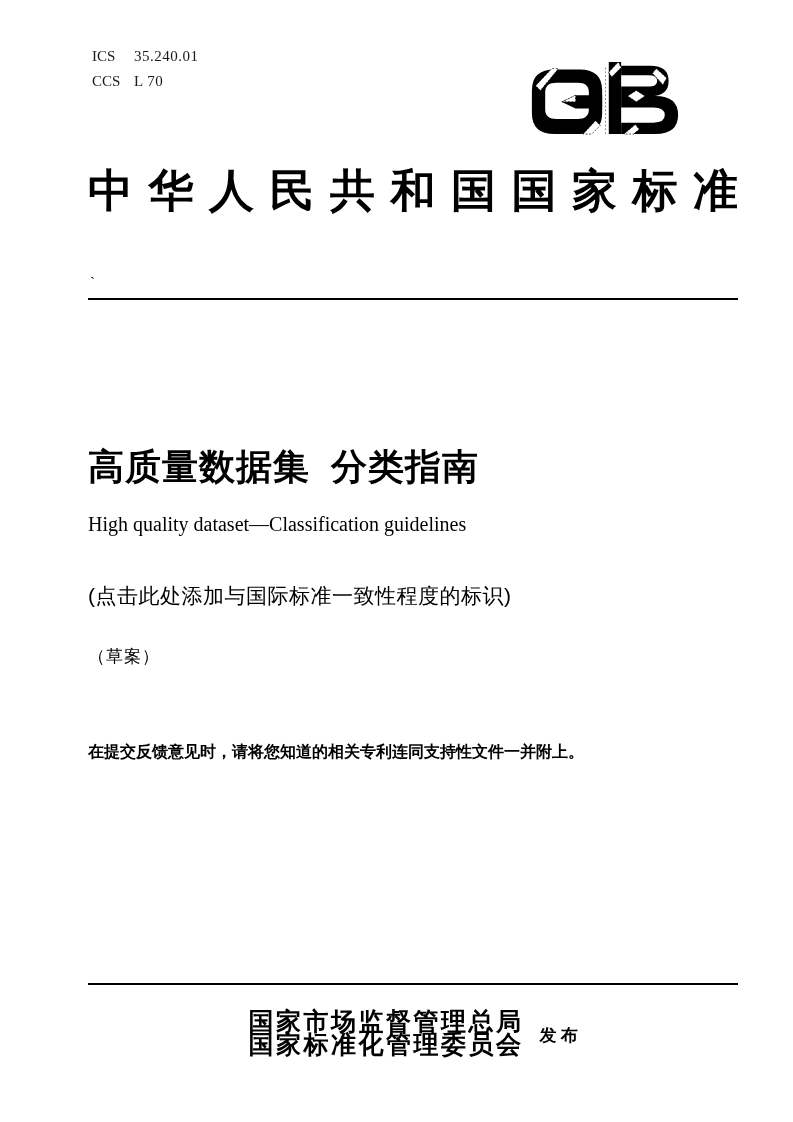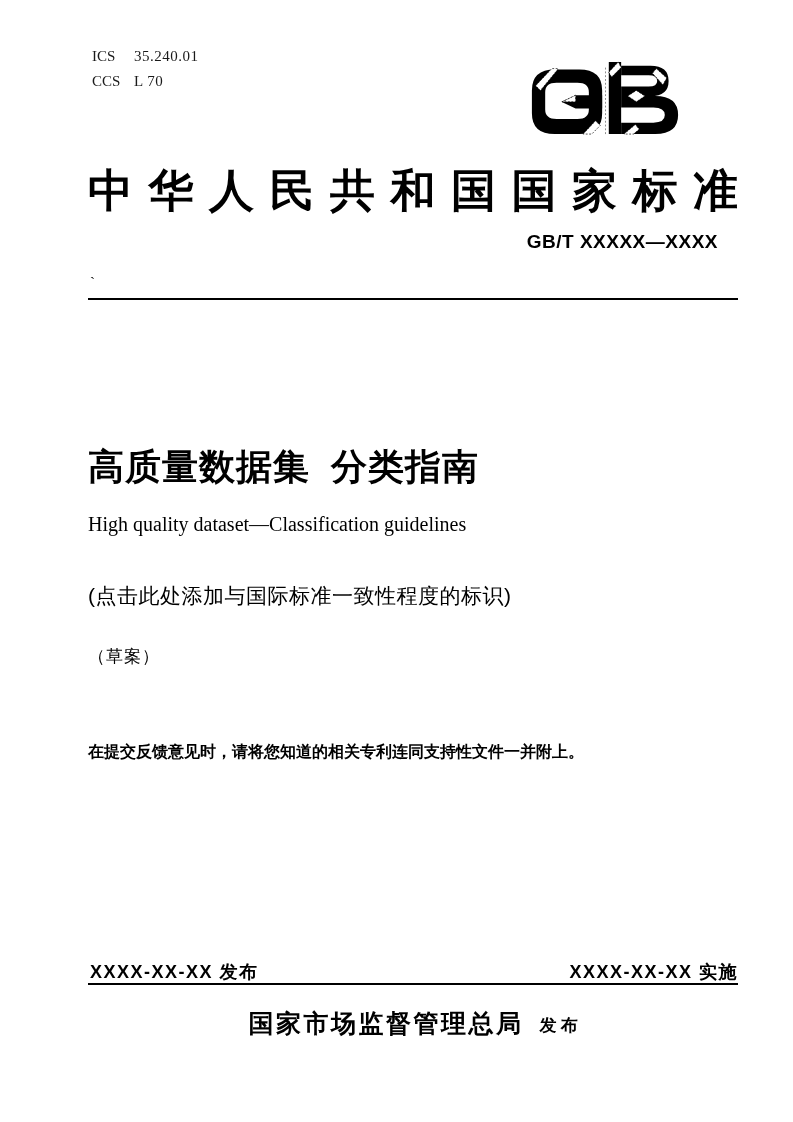--- a/index.html
+++ b/index.html
@@ -208,41 +208,37 @@
       <span>民</span>
       <span>共</span>
       <span>和</span>
       <span>国</span>
       <span>国</span>
       <span>家</span>
       <span>标</span>
       <span>准</span>
     </div>
 
-  <div class="std-code">GB/T XXXXX—XXXX</div>
 
   <span class="stray-mark">`</span>
   <div class="rule rule-top"></div>
 
   <div class="centered doc-title">高质量数据集 分类指南</div>
 
   <div class="centered doc-title-en">High quality dataset—Classification guidelines</div>
 
   <div class="centered consistency">(点击此处添加与国际标准一致性程度的标识)</div>
 
   <div class="centered draft">（草案）</div>
 
   <div class="centered patent">在提交反馈意见时，请将您知道的相关专利连同支持性文件一并附上。</div>
 
-  <div class="footer-dates">
-    <span>XXXX-XX-XX 发布</span>
-    <span>XXXX-XX-XX 实施</span>
-  </div>
   <div class="rule rule-bottom"></div>
 
   <div class="issuer">
     <div class="issuer-lines">
       <div>国家市场监督管理总局</div>
+      <div>国家标准化管理委员会</div>
     </div>
     <div class="publish-label">发 布</div>
   </div>
 
 </div>
 
 </body></html>

